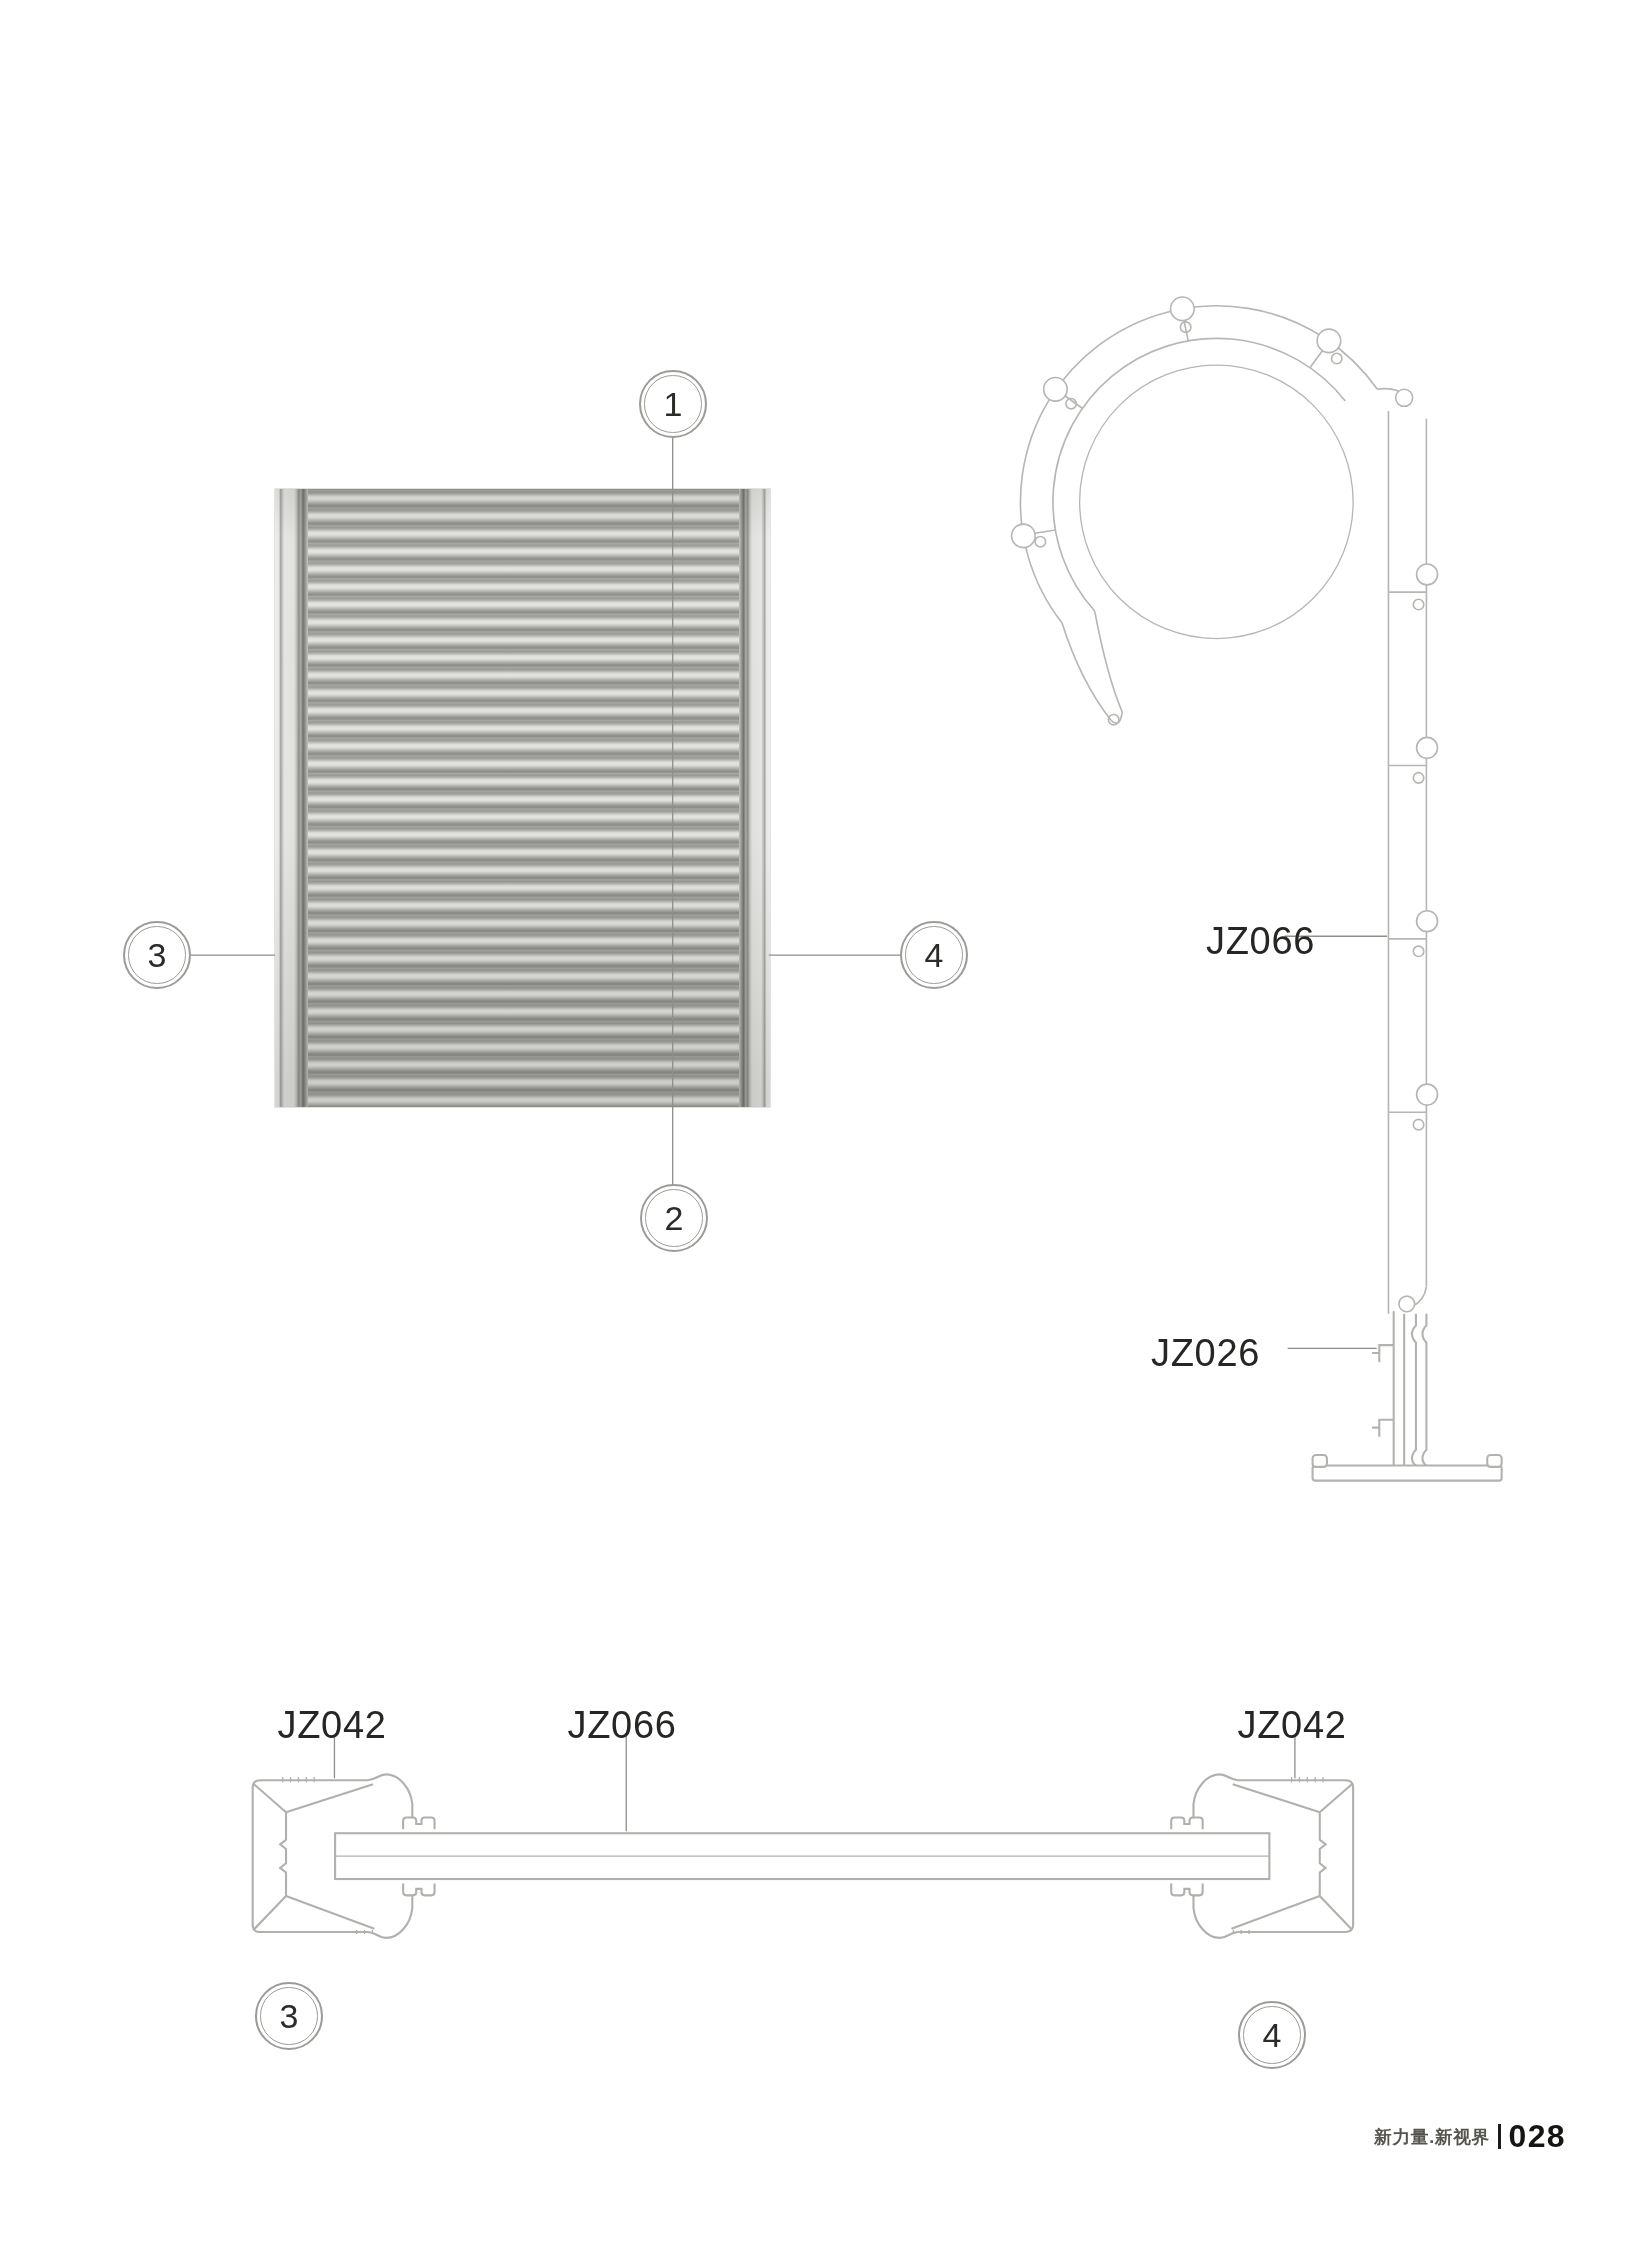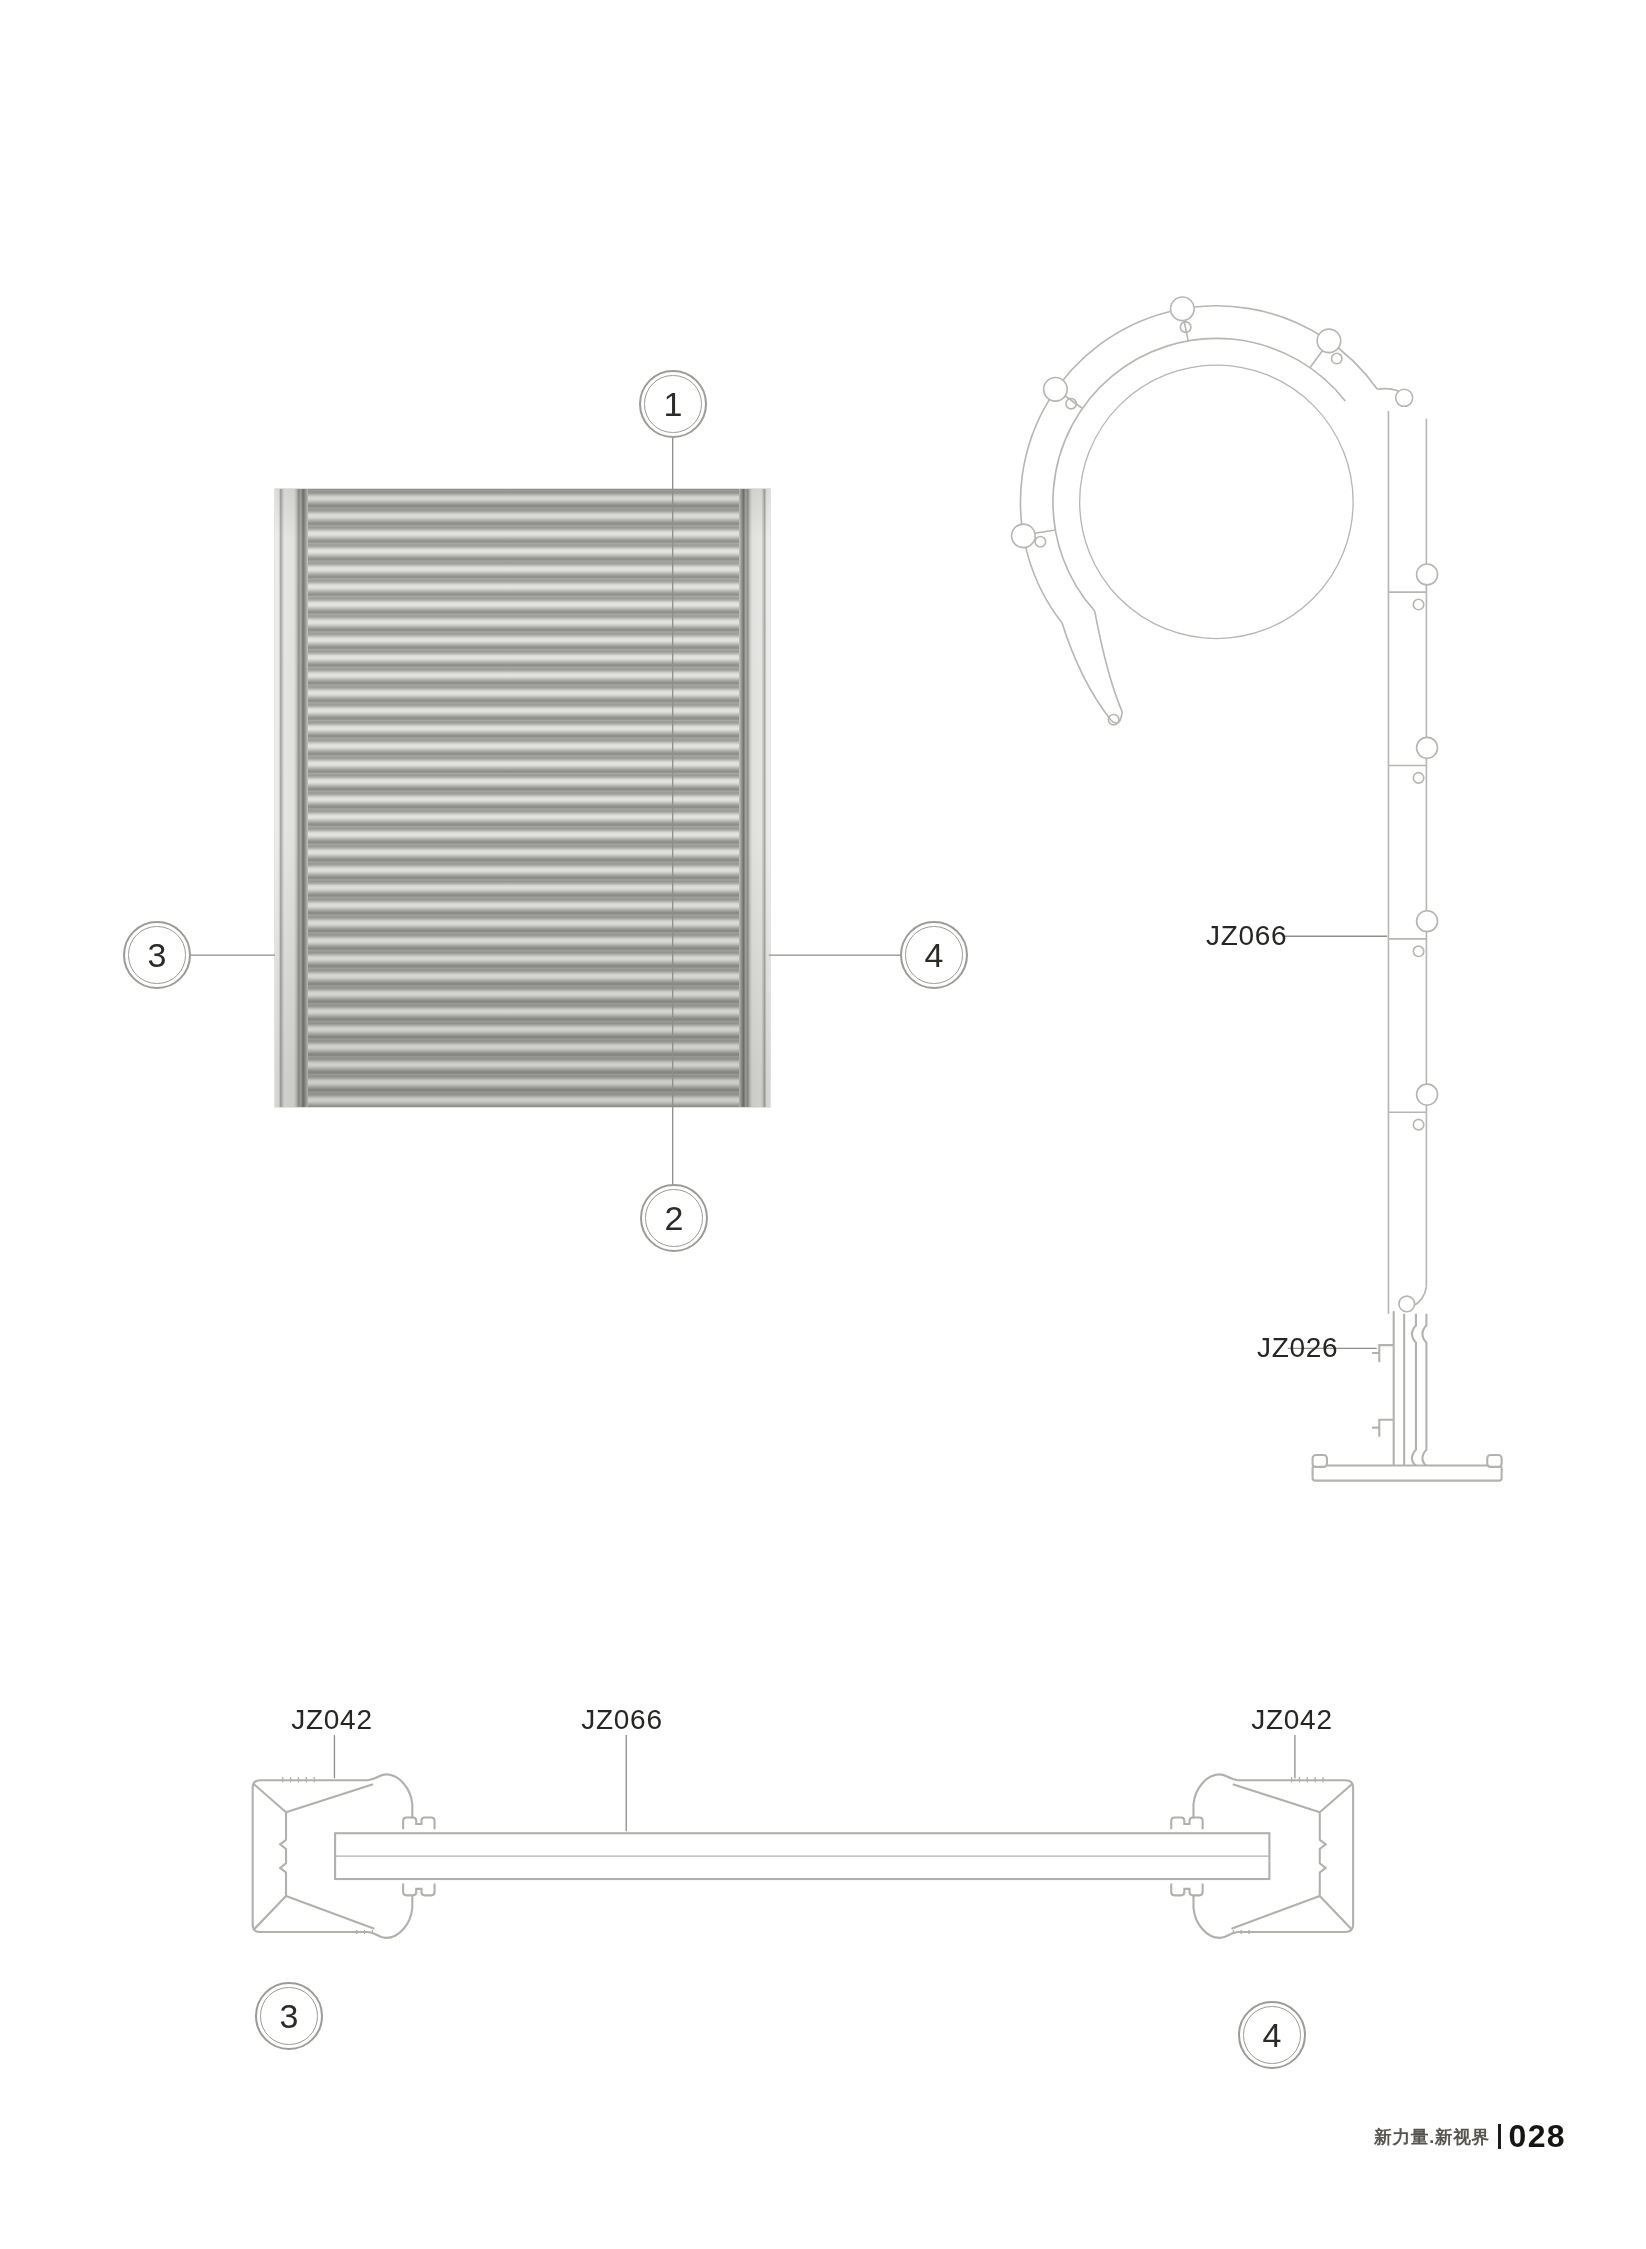--- a/index.html
+++ b/index.html
@@ -61,21 +61,21 @@
     position:absolute;inset:3.3px;
     border:1.6px solid var(--callout);border-radius:50%;
   }
   .callout-num{
     position:absolute;inset:0;display:flex;align-items:center;justify-content:center;
     font-size:34px;color:#2b2b28;
   }
   
   .part-label{
     position:absolute;transform:translateX(-50%);
-    font-size:28px;color:var(--labeltext);letter-spacing:0.7px;white-space:nowrap;text-align:center;
+    font-size:38px;color:var(--labeltext);letter-spacing:0.7px;white-space:nowrap;text-align:center;
   }
   .part-label.left-anchor{transform:none;}
   
   #lineart{position:absolute;left:0;top:0;}
   
   .footer{
     position:absolute;left:1374px;top:2118px;
     display:flex;align-items:center;gap:8px;
   }
   .footer-slogan{font-size:17.7px;font-weight:bold;color:#55544f;letter-spacing:0.7px;}
@@ -205,21 +205,21 @@
   <div class="callout" style="left:289px;top:2016px;">
     <div class="callout-inner"></div>
     <span class="callout-num">3</span>
   </div>
   <div class="callout" style="left:1272px;top:2035px;">
     <div class="callout-inner"></div>
     <span class="callout-num">4</span>
   </div>
 
   <div class="part-label left-anchor" style="left:1206px;top:920px;">JZ066</div>
-  <div class="part-label left-anchor" style="left:1257px;top:1332px;">JZ026</div>
+  <div class="part-label left-anchor" style="left:1151px;top:1332px;">JZ026</div>
   <div class="part-label" style="left:332px;top:1704px;">JZ042</div>
   <div class="part-label" style="left:622px;top:1704px;">JZ066</div>
   <div class="part-label" style="left:1292px;top:1704px;">JZ042</div>
 
   <div class="footer">
     <span class="footer-slogan">新力量.新视界</span>
     <span class="footer-bar"></span>
     <span class="footer-num">028</span>
   </div>
 

